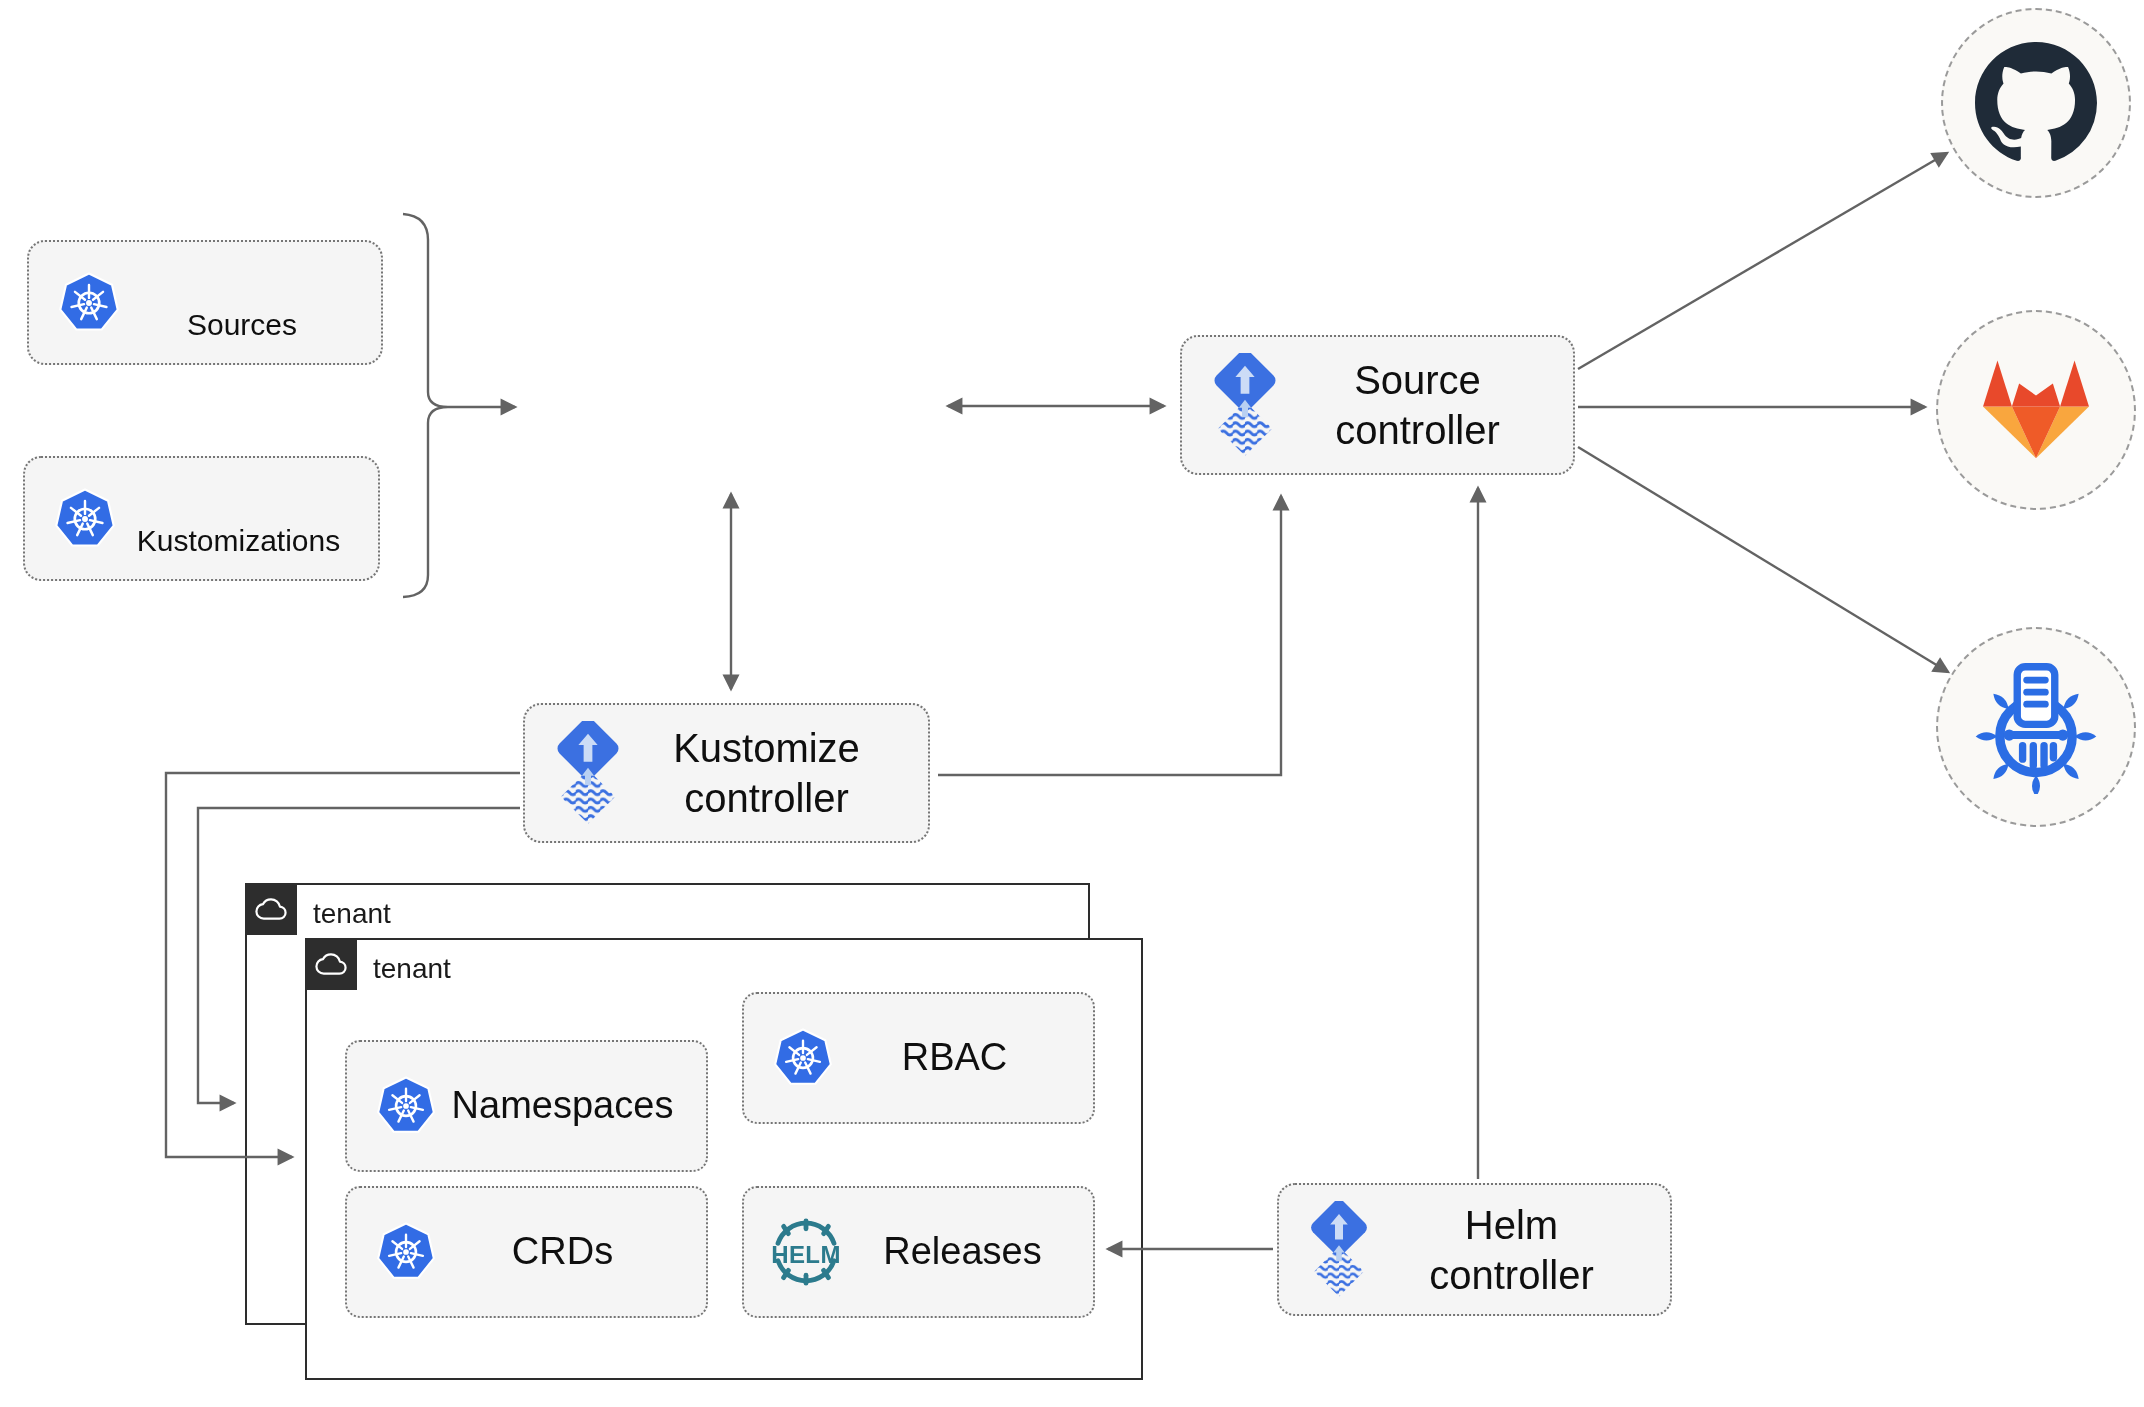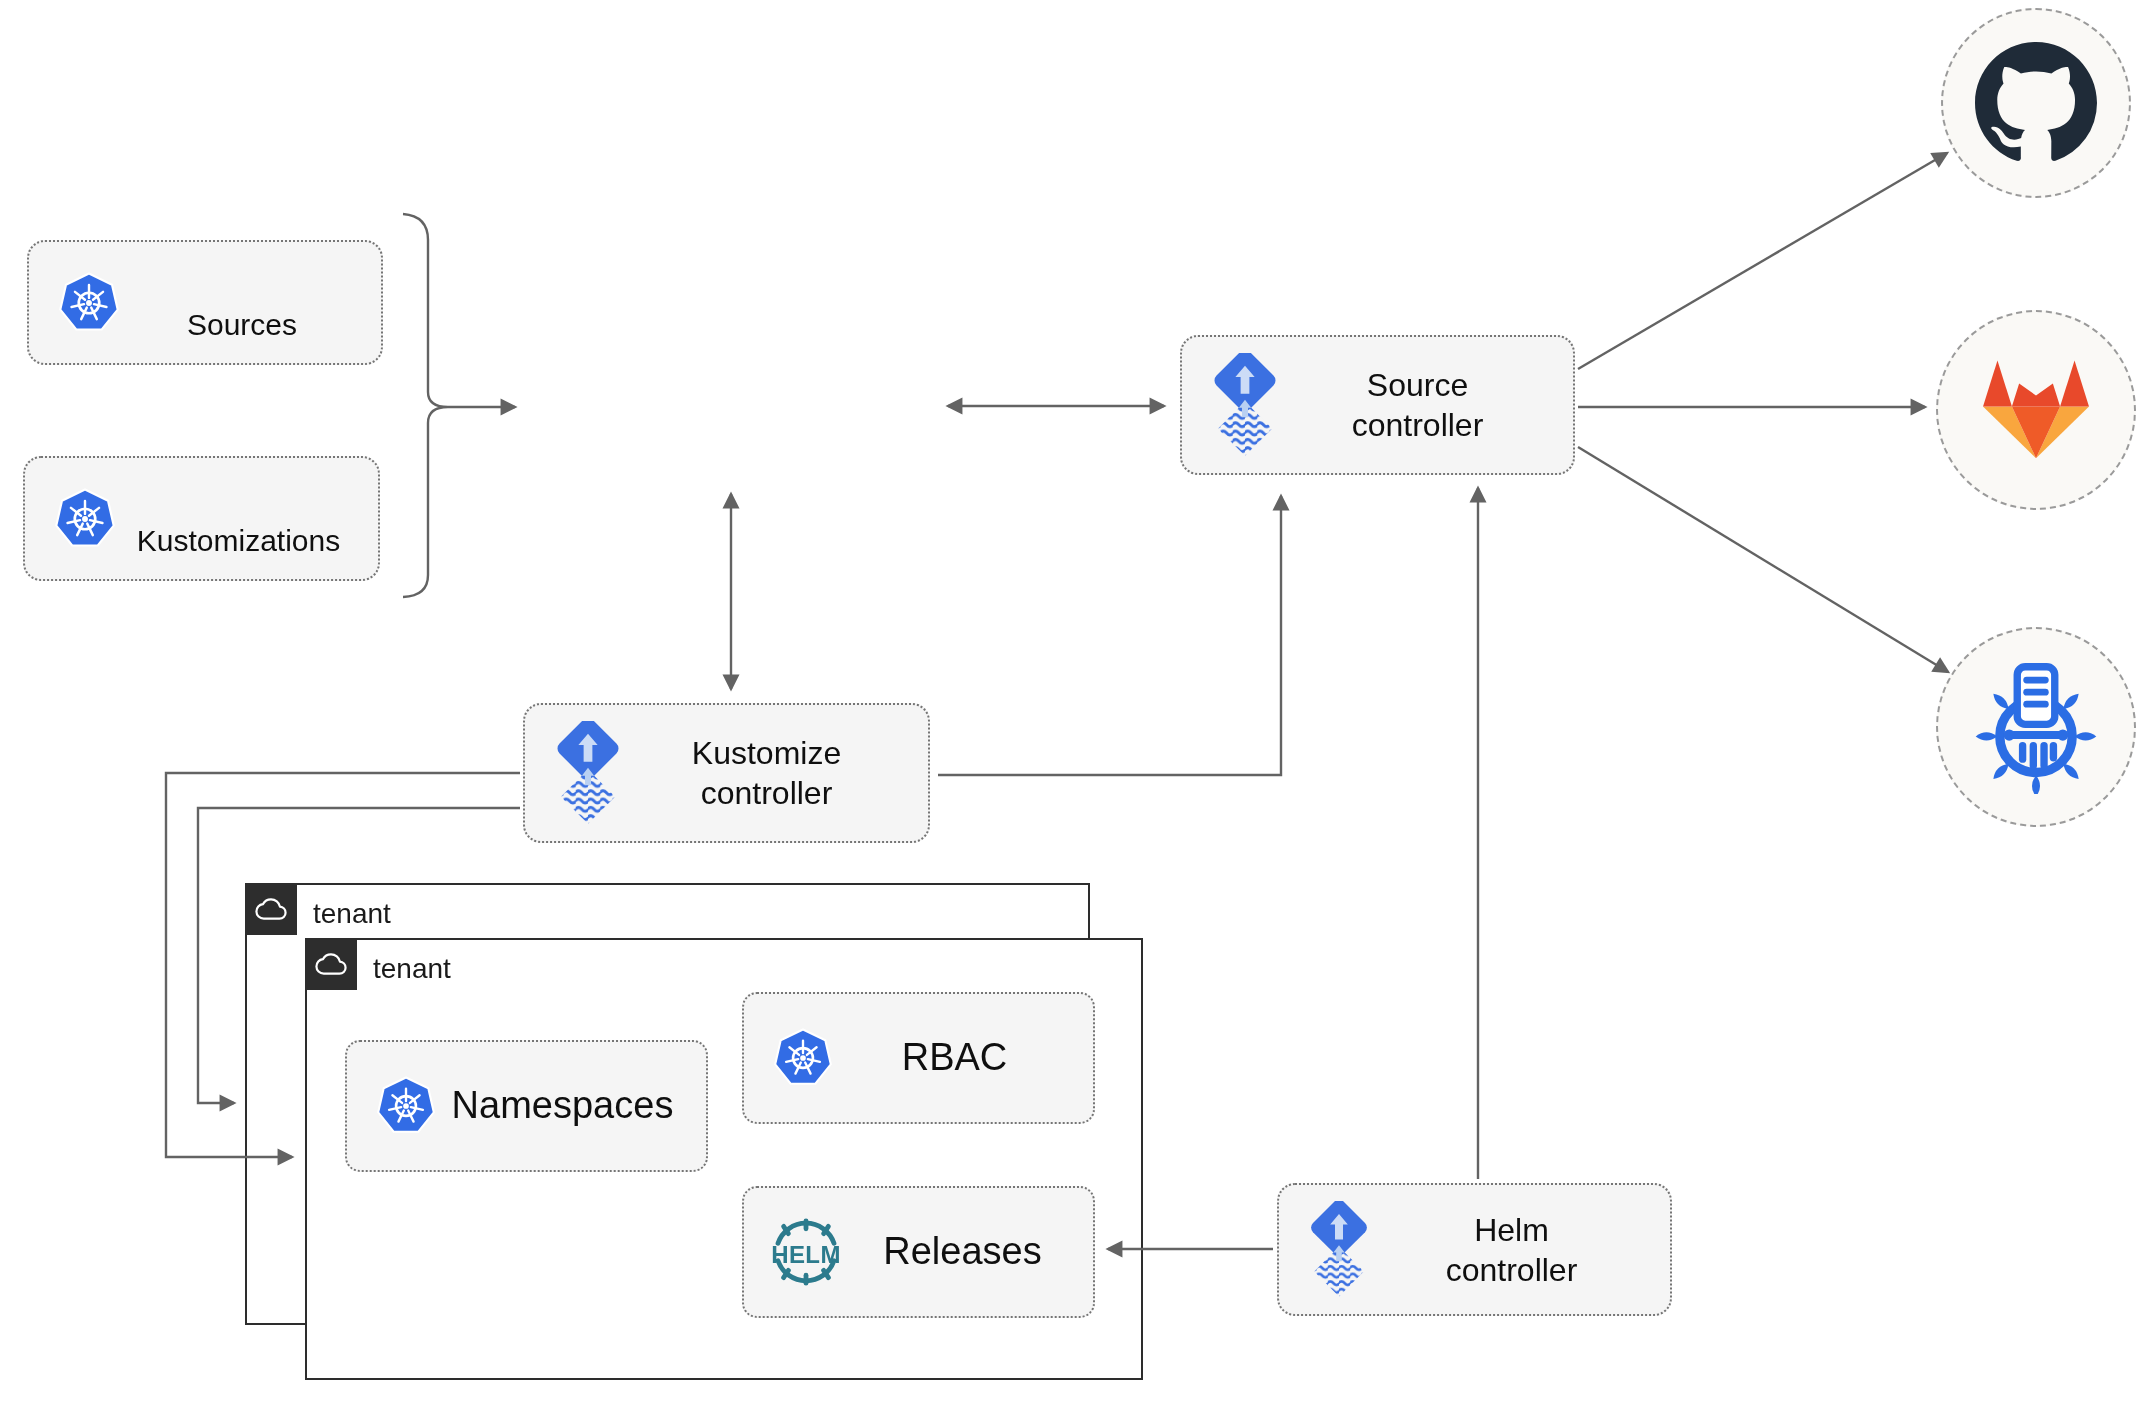--- a/index.html
+++ b/index.html
@@ -2,21 +2,21 @@
 <html><head>
 <meta charset="utf-8">
 <style>
   html,body{margin:0;padding:0;background:#fff;}
   .canvas{position:relative;width:2144px;height:1407px;background:#ffffff;overflow:hidden;
           font-family:"Liberation Sans",sans-serif;}
   .node{position:absolute;background:#f5f5f5;border:2px dotted #757575;border-radius:18px;
         display:flex;align-items:center;box-sizing:border-box;padding-left:28px;}
   .node .label{flex:1;text-align:center;color:#0f0f0f;white-space:pre-line;line-height:1.25;
                padding-right:18px;}
-  .lbl-30{font-size:30px;margin-top:45px;} .lbl-32{font-size:32px;} .lbl-33{font-size:33px;} .lbl-29{font-size:38px;}
+  .lbl-30{font-size:30px;margin-top:45px;} .lbl-32{font-size:40px;} .lbl-33{font-size:33px;} .lbl-29{font-size:38px;}
   .k8s-icon{width:64px;height:64px;flex:0 0 auto;}
   .k8s-big{width:80px;height:80px;}
   .k8s-small{width:62px;height:62px;}
   .flux-icon{width:70px;height:104px;flex:0 0 auto;}
   .helm-icon{width:88px;height:68px;flex:0 0 auto;}
   .helm-text{font-family:"Liberation Sans",sans-serif;font-weight:bold;font-size:30px;
              fill:#2c7b8d;letter-spacing:0.5px;}
   .tenant{position:absolute;background:#ffffff;border:2px solid #2d2d2d;box-sizing:border-box;}
   .badge{position:absolute;left:-2px;top:-2px;width:52px;height:52px;background:#2d2d2d;
          display:flex;align-items:center;justify-content:center;}
@@ -181,20 +181,26 @@
     <span class="label lbl-29">Namespaces</span>
   </div>
 
   <div class="node" style="left:742px;top:992px;width:353px;height:132px;border-radius:15px;">
     <svg class="k8s-icon k8s-small" viewBox="-50 -50 100 100">
         <use href="#k8s-sym"></use>
       </svg>
     <span class="label lbl-29">RBAC</span>
   </div>
 
+  <div class="node" style="left:345px;top:1186px;width:363px;height:132px;border-radius:15px;">
+    <svg class="k8s-icon k8s-small" viewBox="-50 -50 100 100">
+        <use href="#k8s-sym"></use>
+      </svg>
+    <span class="label lbl-29">CRDs</span>
+  </div>
 
   <div class="node" style="left:742px;top:1186px;width:353px;height:132px;border-radius:15px;padding-left:18px;">
     <svg class="helm-icon" viewBox="0 0 110 84">
       <use href="#helmwheel-sym"></use>
       <text class="helm-text" x="55" y="56" text-anchor="middle">HELM</text>
     </svg>
     <span class="label lbl-29">Releases</span>
   </div>
 
   <div class="circle" style="left:1941px;top:8px;width:190px;height:190px;">

